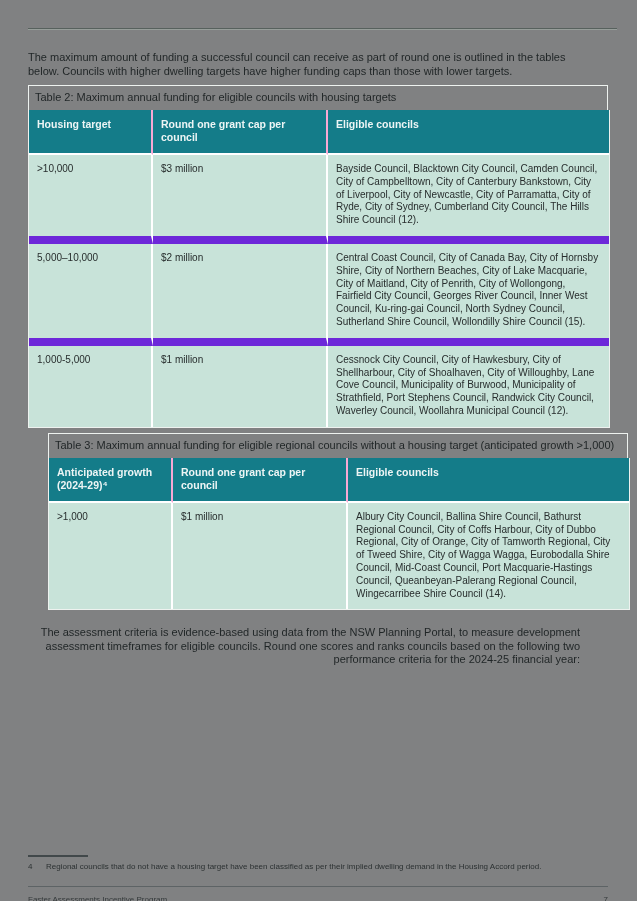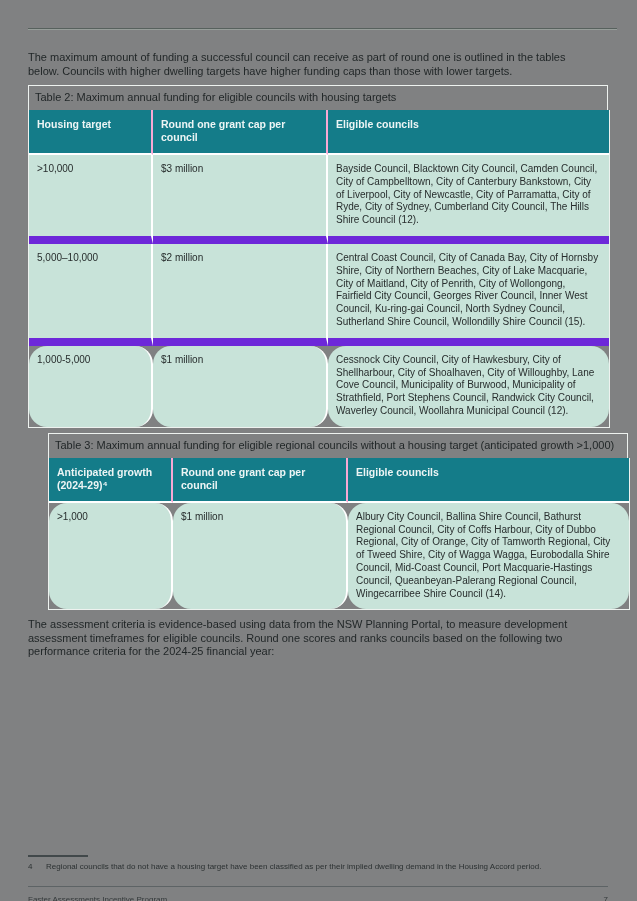--- a/index.html
+++ b/index.html
@@ -68,31 +68,31 @@
     background: #c8e3d9;
     font-size: 10px;
     line-height: 12.8px;
     color: #272d2d;
     vertical-align: top;
     padding: 8px 8px 9px 8px;
     border-right: 2px solid #ffffff;
     border-bottom: 8px solid #6d28d9;
   }
   .dtable td:last-child { border-right: none; }
-  .dtable tr:last-child td { border-bottom: none; border-radius: 18px; }
+  .dtable tr:last-child td { border-bottom: none; }
 
   .section-heading {
     margin-top: 19px;
     font-size: 19px;
     line-height: 22px;
     font-weight: 400;
     color: #1d2425;
     letter-spacing: 0.1px;
   }
-  .body-para { margin-top: 8px; }
+  .body-para { margin-top: 16px; text-align: right; }
 
   .footnote-block {
     position: absolute;
     left: 28px;
     top: 827px;
     width: 580px;
   }
   .fn-rule { width: 60px; height: 2px; background: #41484a; margin-bottom: 5px; }
   .fn { display: flex; font-size: 8px; line-height: 10.5px; color: #2b3132; }
   .fn-marker { width: 18px; flex: 0 0 18px; }

